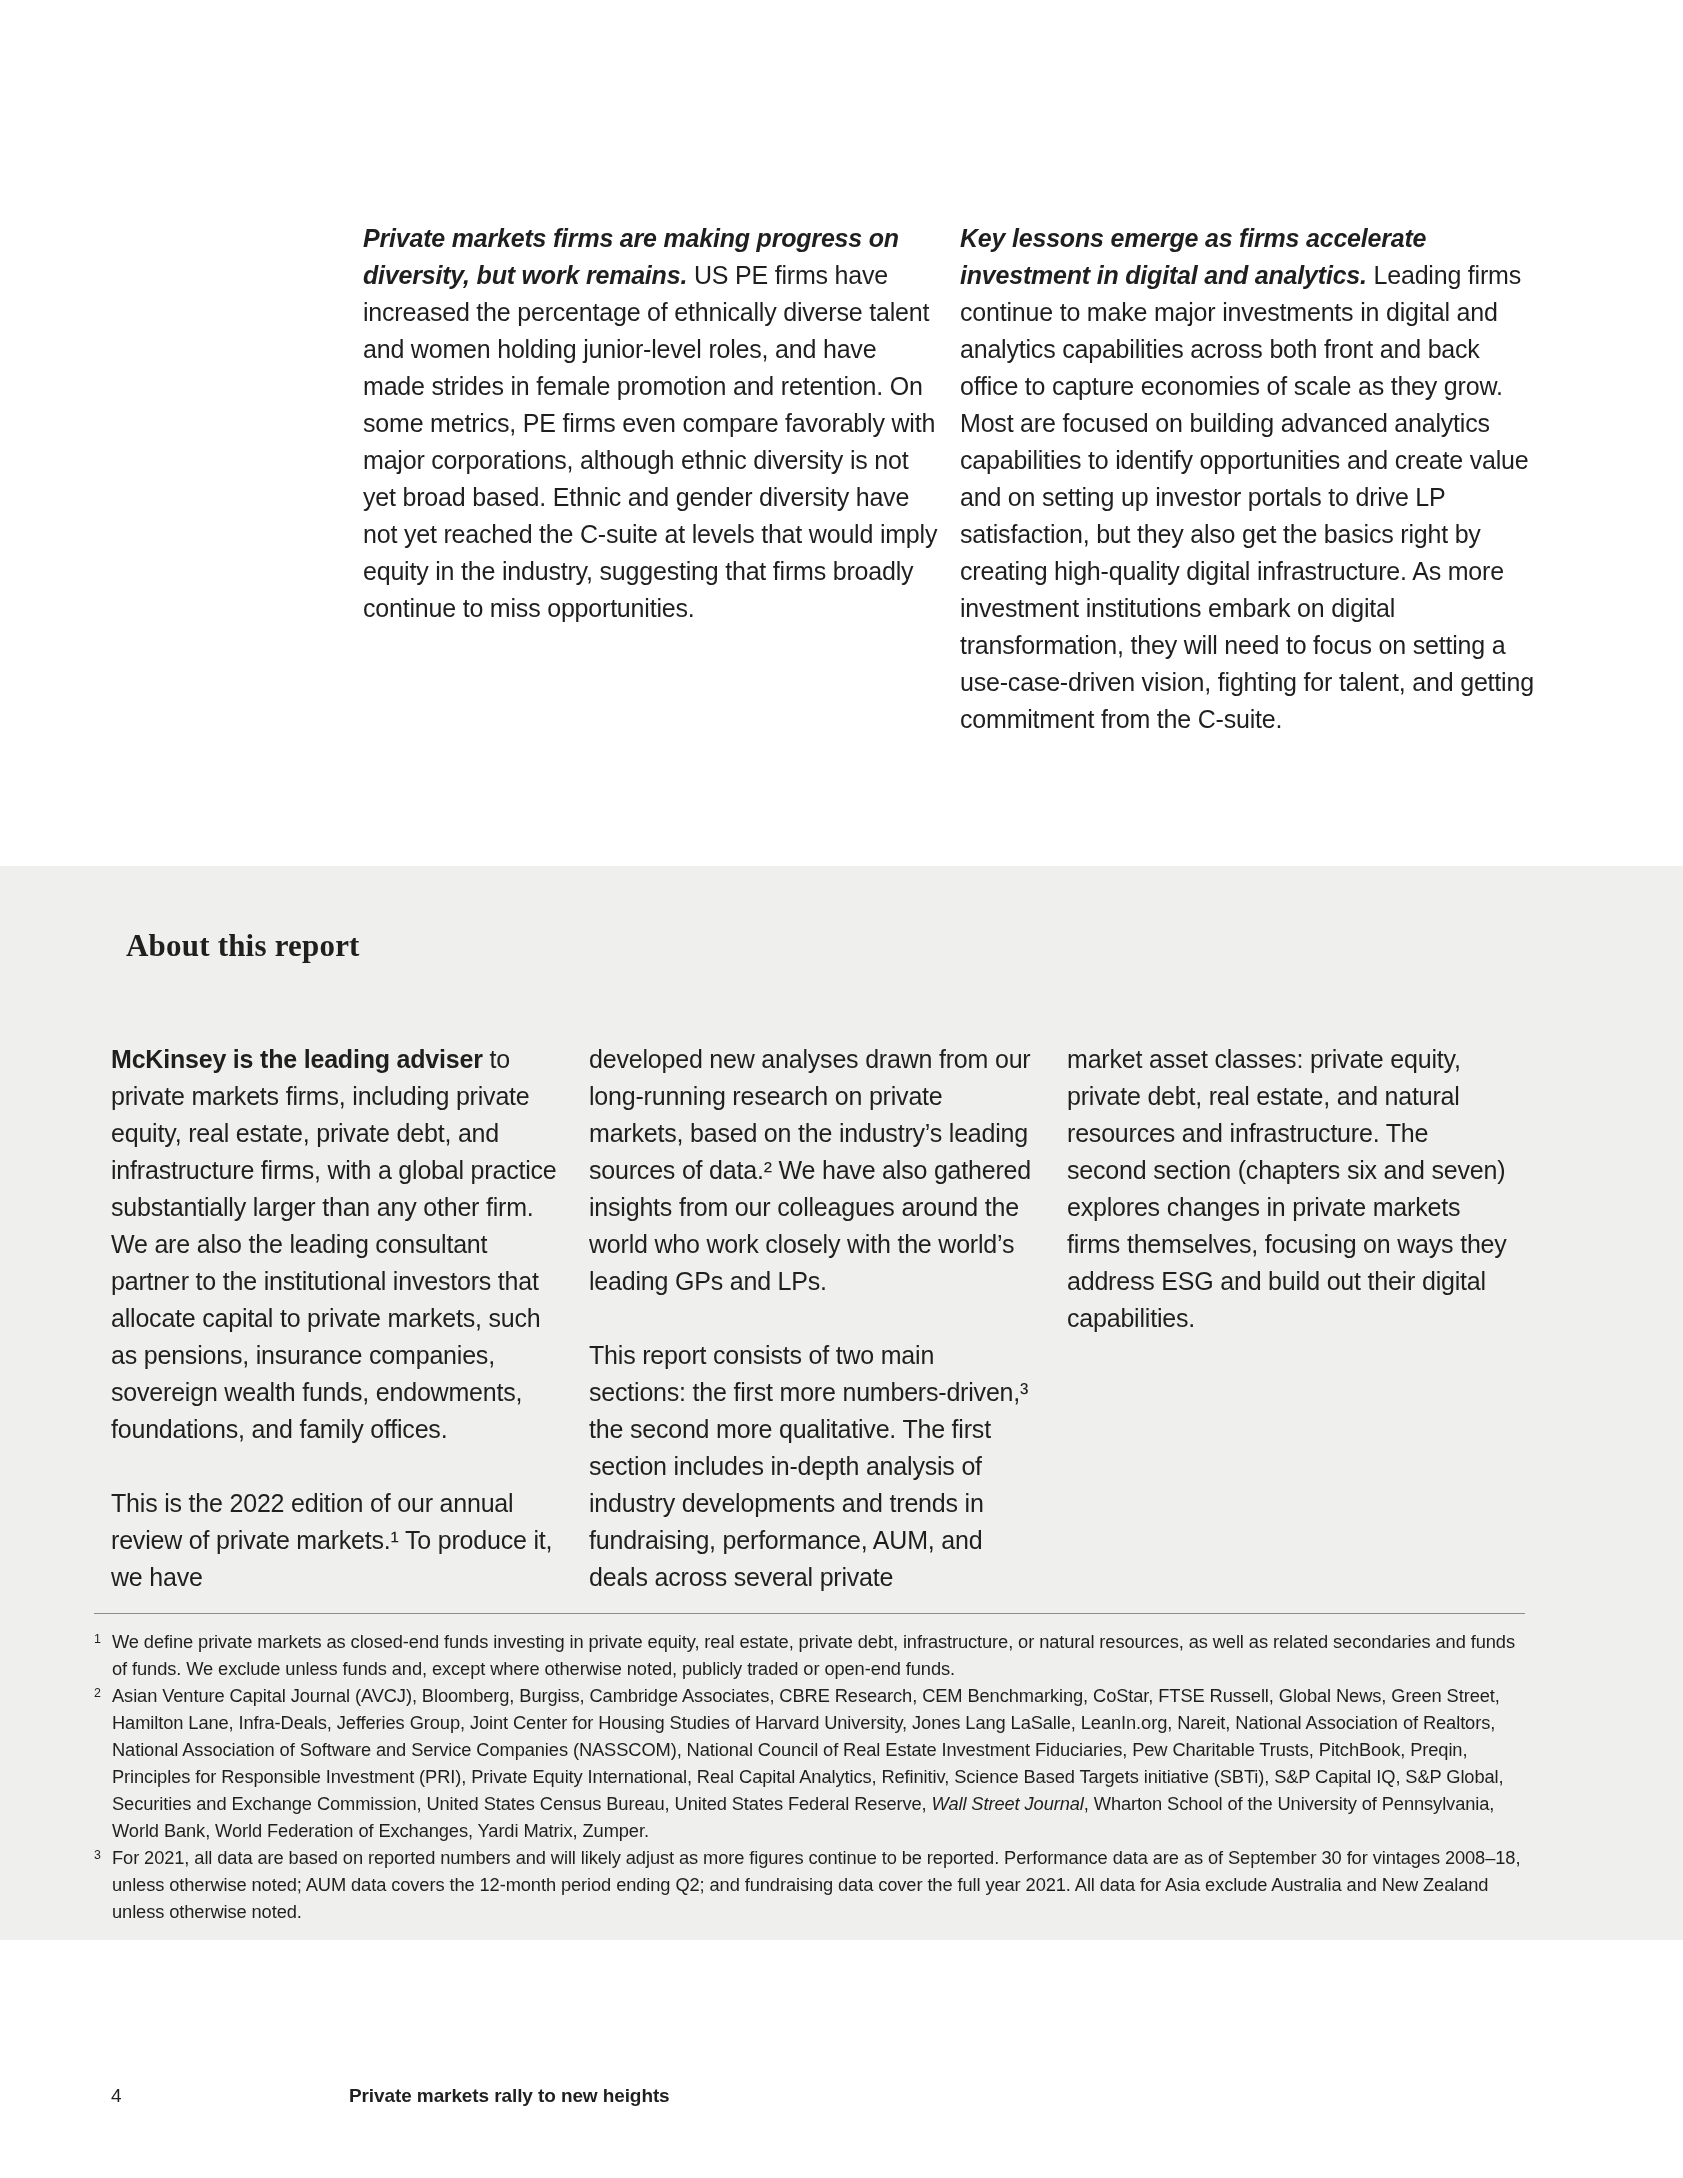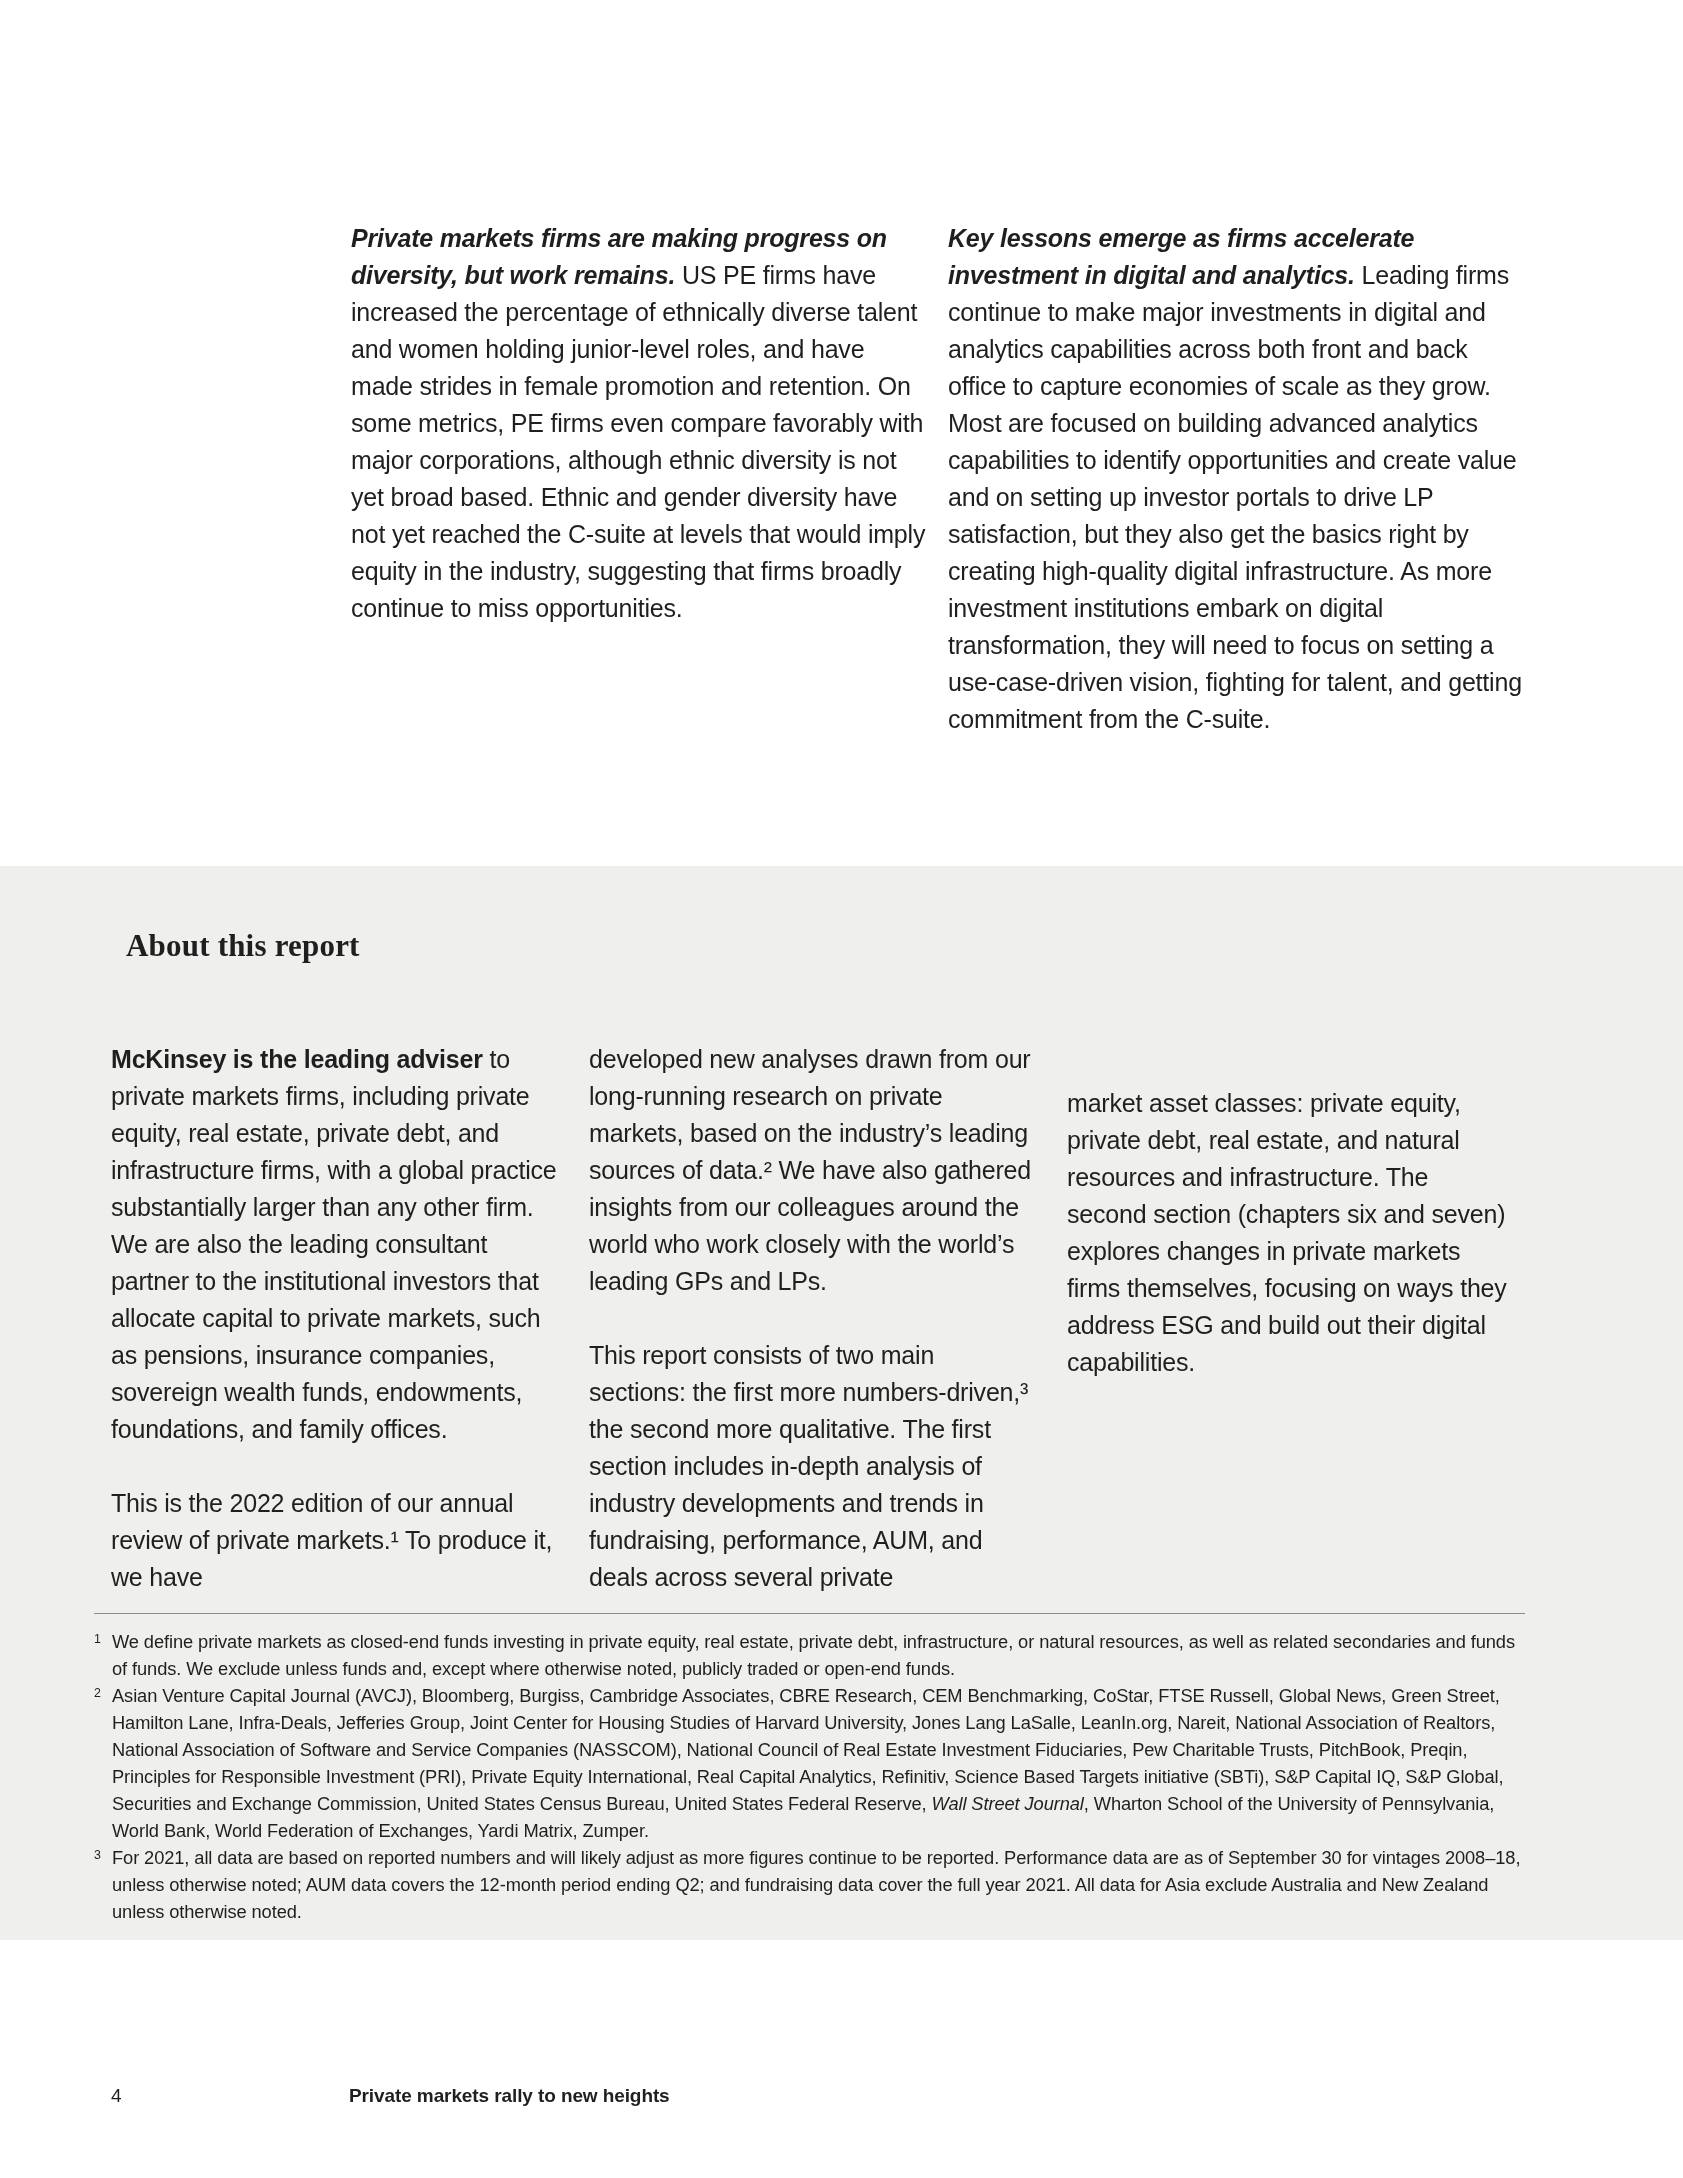--- a/index.html
+++ b/index.html
@@ -13,20 +13,21 @@
     overflow: hidden;
   }
 
   
   .intro-col {
     position: absolute;
     top: 220px;
     font-size: 25px;
     line-height: 37px;
     letter-spacing: -0.2px;
+    margin-left: 12px;
   }
   .intro-col.left  { left: 351px; width: 579px; }
   .intro-col.right { left: 948px; width: 579px; }
   .lead-bi { font-weight: bold; font-style: italic; }
 
   
   .band {
     position: absolute;
     left: 0;
     top: 866px;
@@ -47,21 +48,21 @@
   .about-col {
     position: absolute;
     top: 175px;
     width: 447px;
     font-size: 25px;
     line-height: 37px;
     letter-spacing: -0.2px;
   }
   .about-col.c1 { left: 111px; }
   .about-col.c2 { left: 589px; }
-  .about-col.c3 { left: 1067px; margin-top: 44px; }
+  .about-col.c3 { left: 1067px; }
   .about-col p { margin: 0 0 37px 0; }
   .lead-b { font-weight: bold; }
 
   
   .fn-rule {
     position: absolute;
     left: 94px;
     top: 747px;
     width: 1431px;
     height: 1px;

